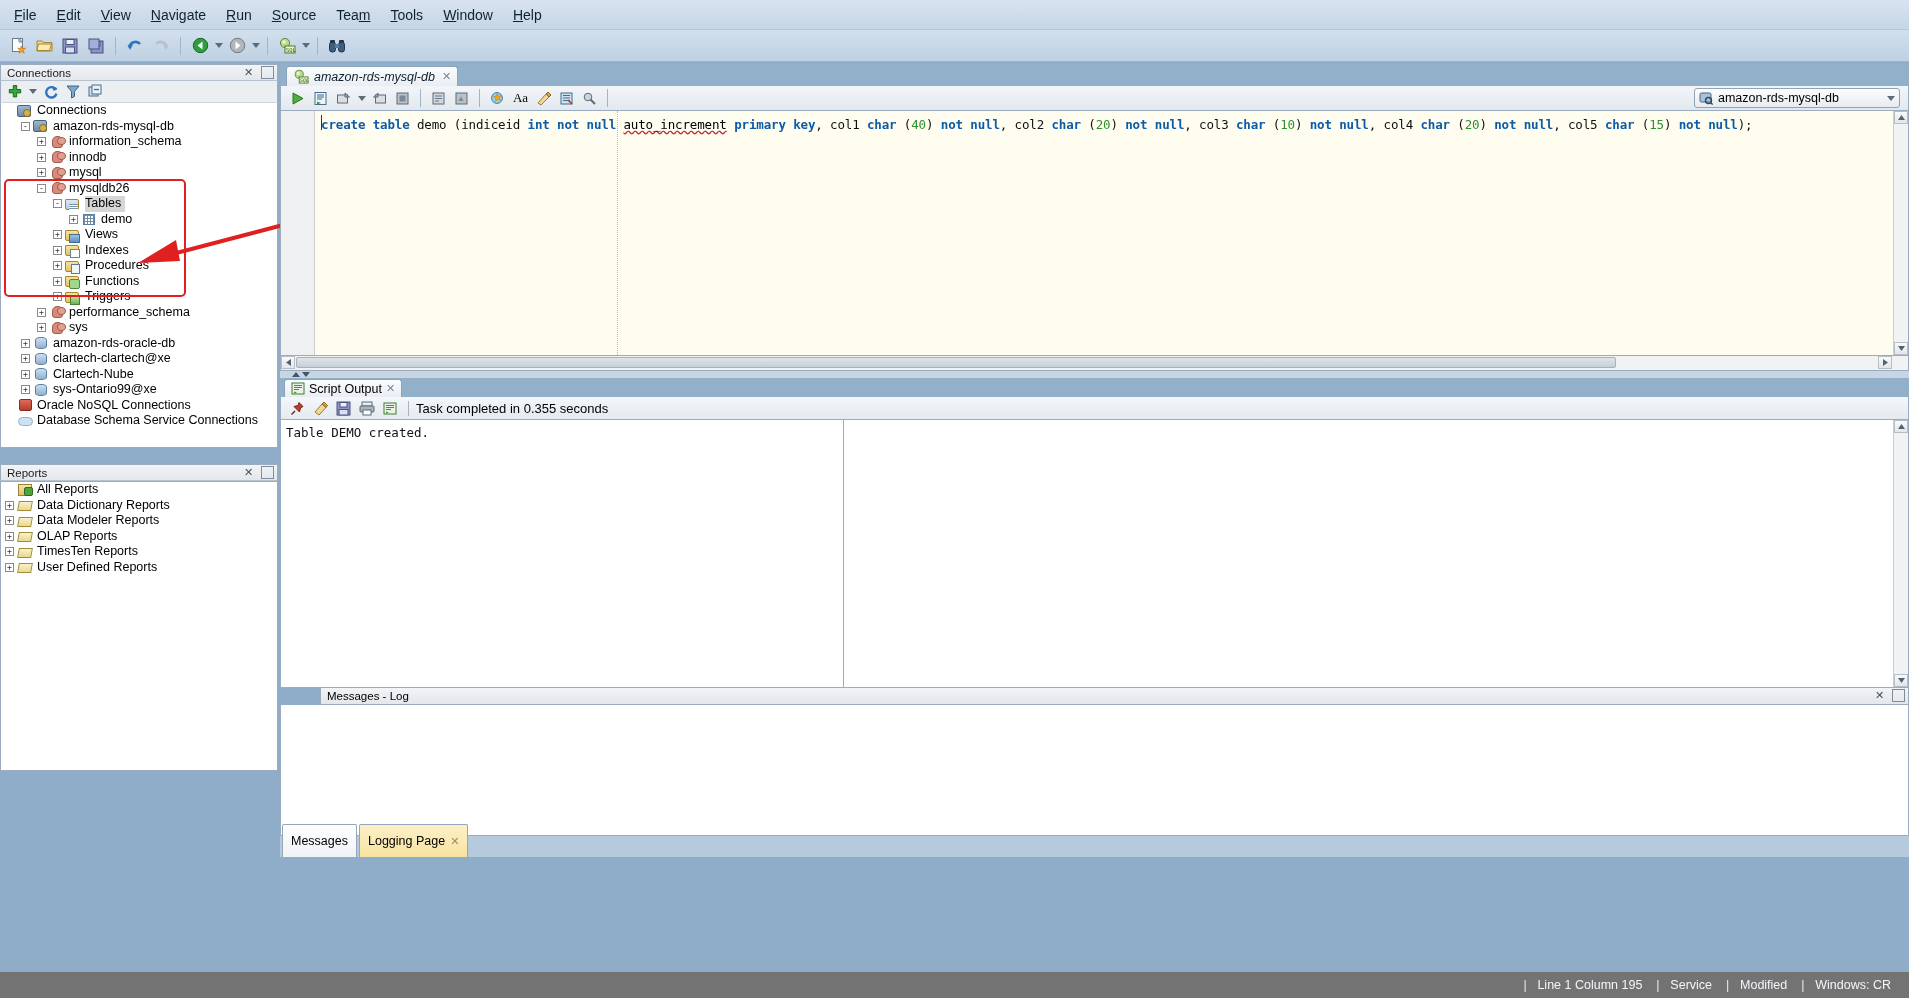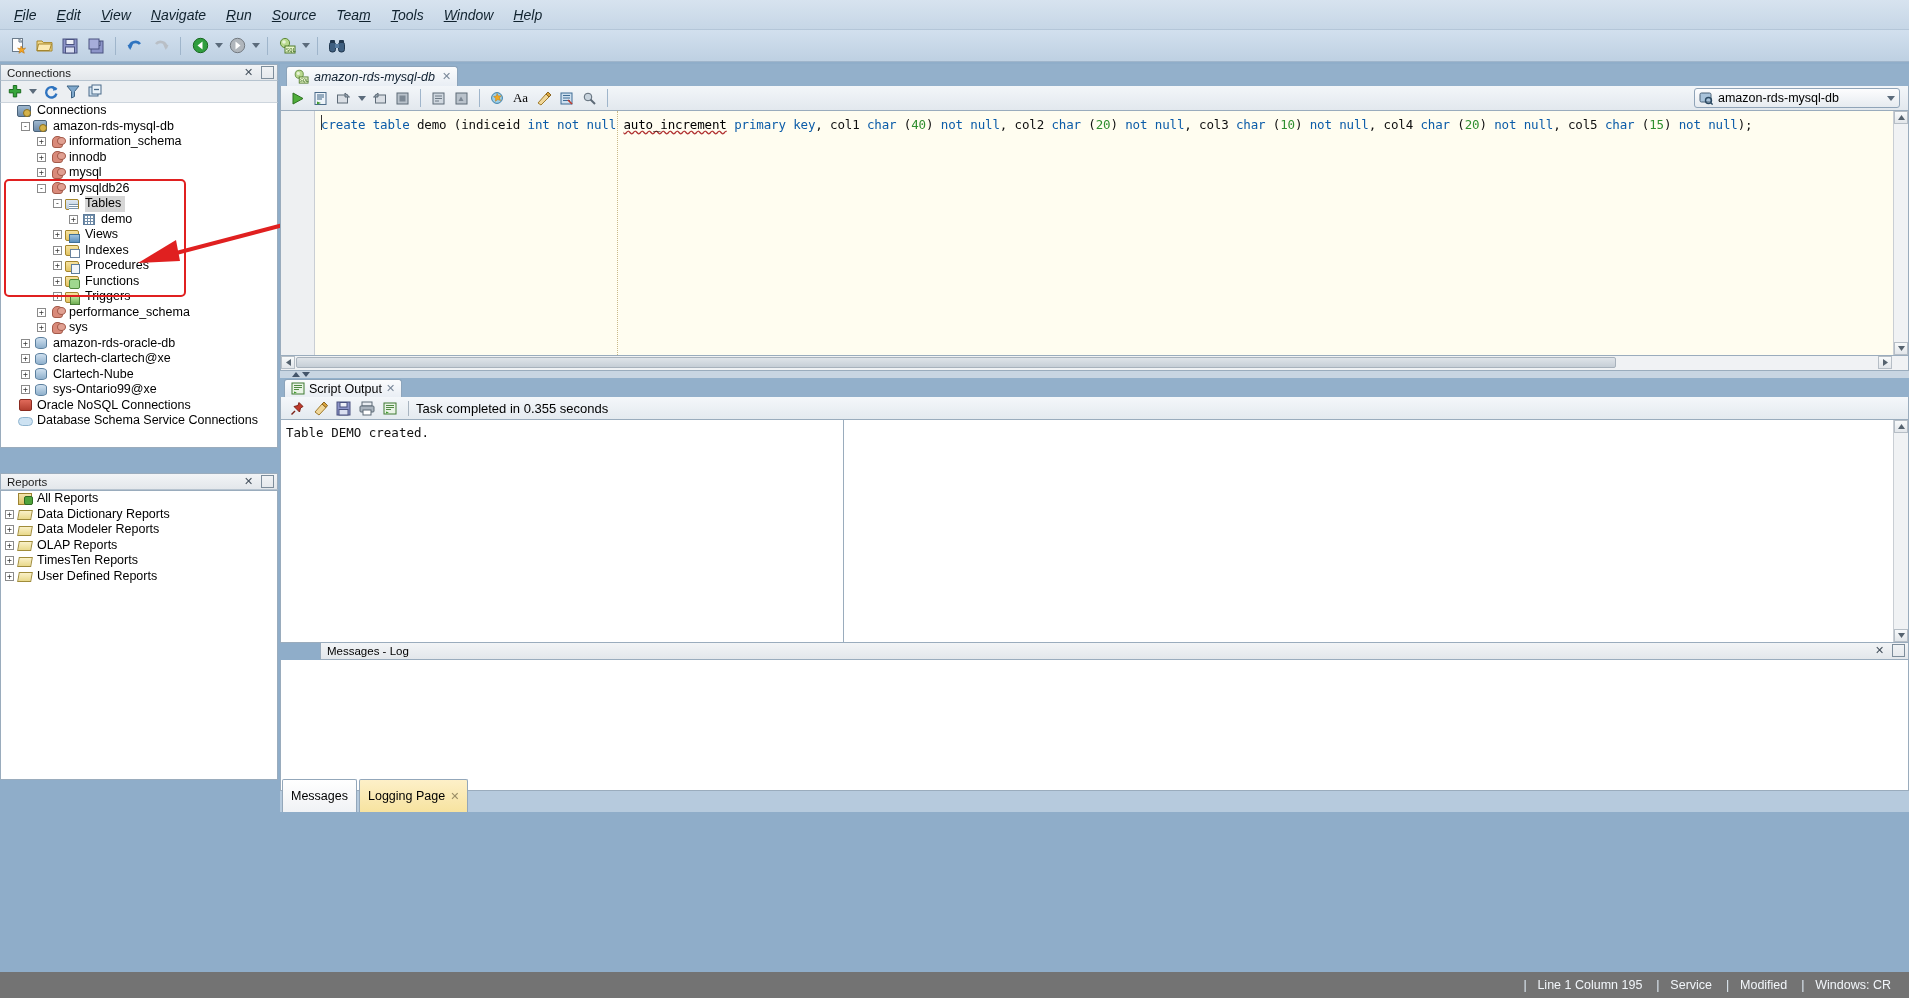--- a/index.html
+++ b/index.html
@@ -15,21 +15,21 @@
   .app { position: relative; width: 1909px; height: 998px; }
 
   
   .menubar {
     position: absolute; left: 0; top: 0; width: 1909px; height: 30px;
     background: linear-gradient(to bottom,#d7e3ef 0%, #c6d6e6 100%);
     display: flex; align-items: center; padding-left: 4px;
     border-bottom: 1px solid #b4c6d8;
   }
   .menuitem {
-    padding: 4px 10px; font-size: 14px; color: #10222e; cursor: default; font-style: italic;
+    padding: 4px 10px; font-size: 14px; color: #10222e; cursor: default;
   }
   .mn-u { text-decoration: underline; }
 
   
   .toolbar {
     position: absolute; left: 0; top: 30px; width: 1909px; height: 32px;
     background: linear-gradient(to bottom,#d2e0ee 0%, #bed0e2 100%);
     display: flex; align-items: center; padding-left: 5px;
     border-bottom: 1px solid #9fb5cb;
   }
@@ -172,21 +172,21 @@
   }
   .gutter {
     position: absolute; left: 0; top: 0; bottom: 0; width: 34px;
     background: #eef0f2; border-right: 1px solid #c9ced4;
   }
   .code-line {
     position: absolute; left: 40px; top: 6px; right: 16px;
     font-family: "DejaVu Sans Mono", monospace; font-size: 12.5px;
     white-space: nowrap; letter-spacing: -0.15px;
   }
-  .k { color: #0c5ca8; }
+  .k { color: #0c5ca8; font-weight: bold; }
   .num { color: #2f8f2f; }
   .pl { color: #101010; }
   .sq { text-decoration: underline wavy #b03030; text-decoration-skip-ink: none; }
   .margin-line { position:absolute; left:336px; top:0; bottom:0; width:1px; border-left:1px dotted #c9b98a;}
   .caret-bar { position:absolute; left:40px; top:4px; width:1px; height:15px; background:#333; }
 
   .vscroll {
     position: absolute; right: 0; top: 0; bottom: 0; width: 15px;
     background: #f0f2f4; border-left: 1px solid #c9ced4;
   }
@@ -218,21 +218,21 @@
     display: flex; align-items: center; padding: 0 6px; gap: 4px; font-size: 12.5px;
   }
   .out-tab .x { color: #7a8899; font-size: 11px; }
   .out-toolbar {
     height: 23px; background: linear-gradient(to bottom,#f4f7fa,#e4eaef);
     border: 1px solid #9aacbd; border-top: none;
     display: flex; align-items: center; padding-left: 5px; font-size: 13px;
   }
   .out-toolbar .sep { width:1px;height:15px;background:#a8b4c0;margin:0 7px; }
   .out-body {
-    height: 223px; background: #fff; border: 1px solid #9aacbd; border-top: none;
+    height: 268px; background: #fff; border: 1px solid #9aacbd; border-top: none;
     position: relative; display: flex;
   }
   .out-left { flex: 0 0 563px; border-right: 1px solid #9aacbd; padding: 5px 0 0 5px; }
   .out-right { flex: 1; }
   .out-text {
     font-family: "DejaVu Sans Mono", monospace; font-size: 12.5px; color: #111;
   }
 
   
   .msg-title {
@@ -546,21 +546,21 @@
         </div>
         <div class="row" style="padding-left: 4px;">
           <span class="exp none"></span>
           <span class="ico">
             <span class="ic-cloud" style="display: block; position: relative;"></span>
           </span>
           <span class="lbl">Database Schema Service Connections</span>
         </div>
       </div>
 
-    <div class="panel-title" style="margin-top:25px">
+    <div class="panel-title" style="margin-top:16px">
       <span>Reports</span>
       <span class="pt-btns">
         <span class="pt-x">✕</span>
         <span class="pt-min"></span>
       </span>
     </div>
     <div class="tree" id="repTree" style="border-top:1px solid #9aacbd">
         <div class="row" style="padding-left: 4px;">
           <span class="exp none"></span>
           <span class="ico">

